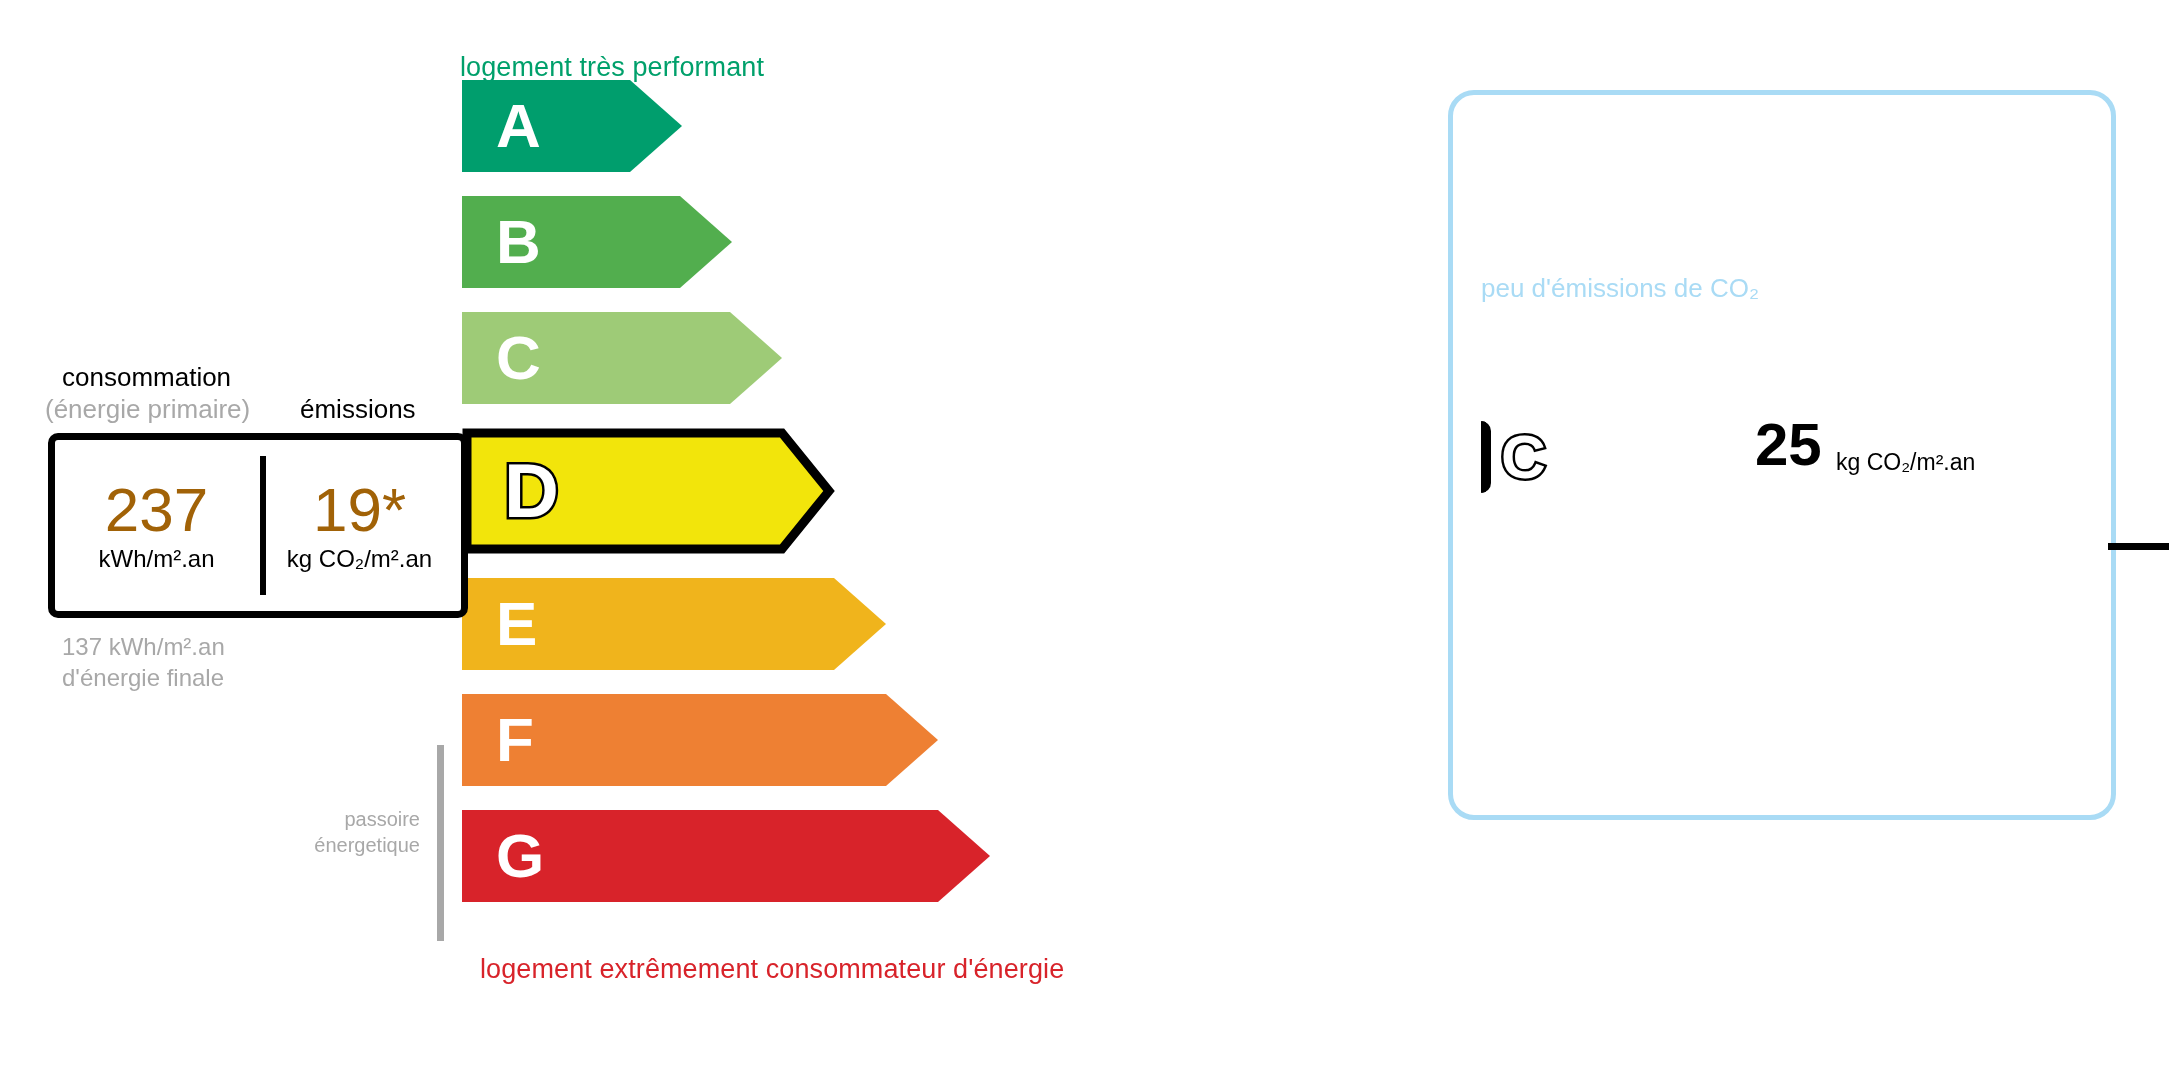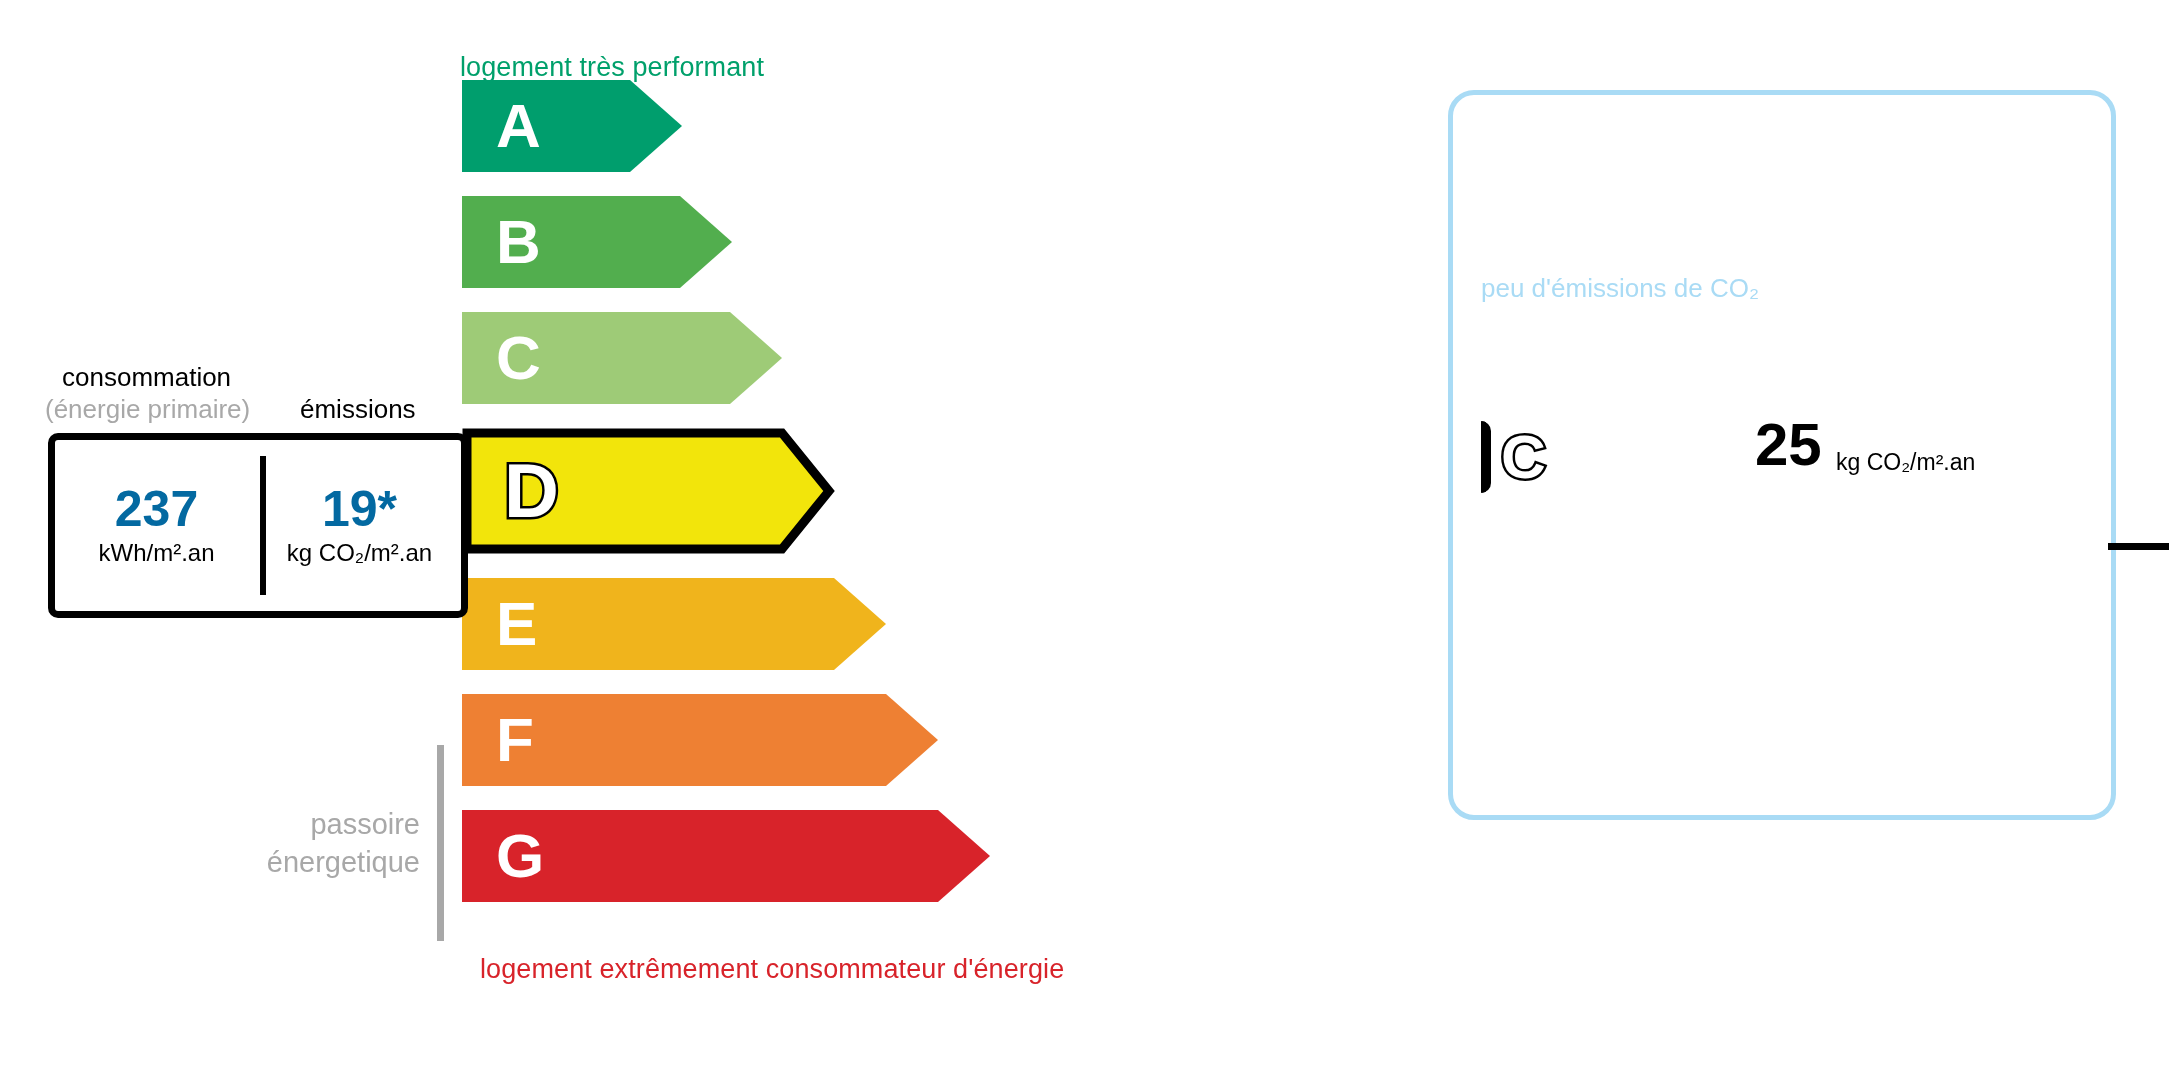--- a/index.html
+++ b/index.html
@@ -40,31 +40,31 @@
   #value-box{
     position:absolute;left:48px;top:433px;width:420px;height:185px;
     border:7px solid #000;border-radius:10px;background:#fff;
     box-sizing:border-box;z-index:5;
   }
   #value-box .divider{
     position:absolute;left:50.5%;top:16px;bottom:16px;width:6px;background:#000;
   }
   .vb-cell{position:absolute;top:0;bottom:0;display:flex;flex-direction:column;
            align-items:center;justify-content:center;}
-  .vb-cell .big{font-size:50px;font-weight:bold;color:#0369a1;line-height:1.02;}
+  .vb-cell .big{font-size:62px;font-weight:normal;color:#a16207;line-height:1.02;}
   .vb-cell .unit{font-size:24px;color:#000;margin-top:4px;white-space:nowrap;}
 
   .lbl-conso{position:absolute;left:62px;top:362px;font-size:26px;color:#000;white-space:nowrap;}
   .lbl-conso2{position:absolute;left:45px;top:394px;font-size:26px;color:#a8a8a8;white-space:nowrap;}
   .lbl-emissions{position:absolute;left:300px;top:394px;font-size:26px;color:#000;white-space:nowrap;}
   .lbl-final{position:absolute;left:62px;top:632px;font-size:24px;color:#a8a8a8;line-height:1.28;}
 
   .passoire-line{position:absolute;left:437px;top:745px;width:7px;height:196px;background:#a8a8a8;}
   .passoire-txt{position:absolute;left:180px;top:806px;width:240px;text-align:right;
-                font-size:29px;color:#a8a8a8;line-height:1.3;}
+                font-size:20px;color:#a8a8a8;line-height:1.3;}
 
   
   #ges-panel{
     position:absolute;left:1448px;top:90px;width:668px;height:730px;
     border:5px solid #a9dbf5;border-radius:26px;background:#fff;box-sizing:border-box;
   }
   #ges-title{position:absolute;left:28px;top:26px;font-size:32px;font-weight:bold;color:#000;line-height:1.2;}
   #ges-top-caption{position:absolute;left:28px;top:178px;font-size:26px;color:#a9dbf5;white-space:nowrap;}
   #ges-bottom-caption{position:absolute;left:28px;top:603px;font-size:26px;color:#2c2440;line-height:1.22;}
 
@@ -144,20 +144,21 @@
     <div class="divider"></div>
     <div class="vb-cell" style="left:50%;width:50%;">
       <div class="big">19*</div>
       <div class="unit">kg CO₂/m².an</div>
     </div>
   </div>
 
   <div class="lbl-conso">consommation</div>
   <div class="lbl-conso2">(énergie primaire)</div>
   <div class="lbl-emissions">émissions</div>
+  <div class="lbl-final">137 kWh/m².an<br>d'énergie finale</div>
 
   <div class="passoire-line"></div>
   <div class="passoire-txt">passoire<br>énergetique</div>
 
   <div class="bottom-caption">logement extrêmement consommateur d'énergie</div>
 </div>
 
 <div id="ges-panel">
   <div id="ges-top-caption">peu d'émissions de CO₂</div>
   <div id="ges-bars-layer">

